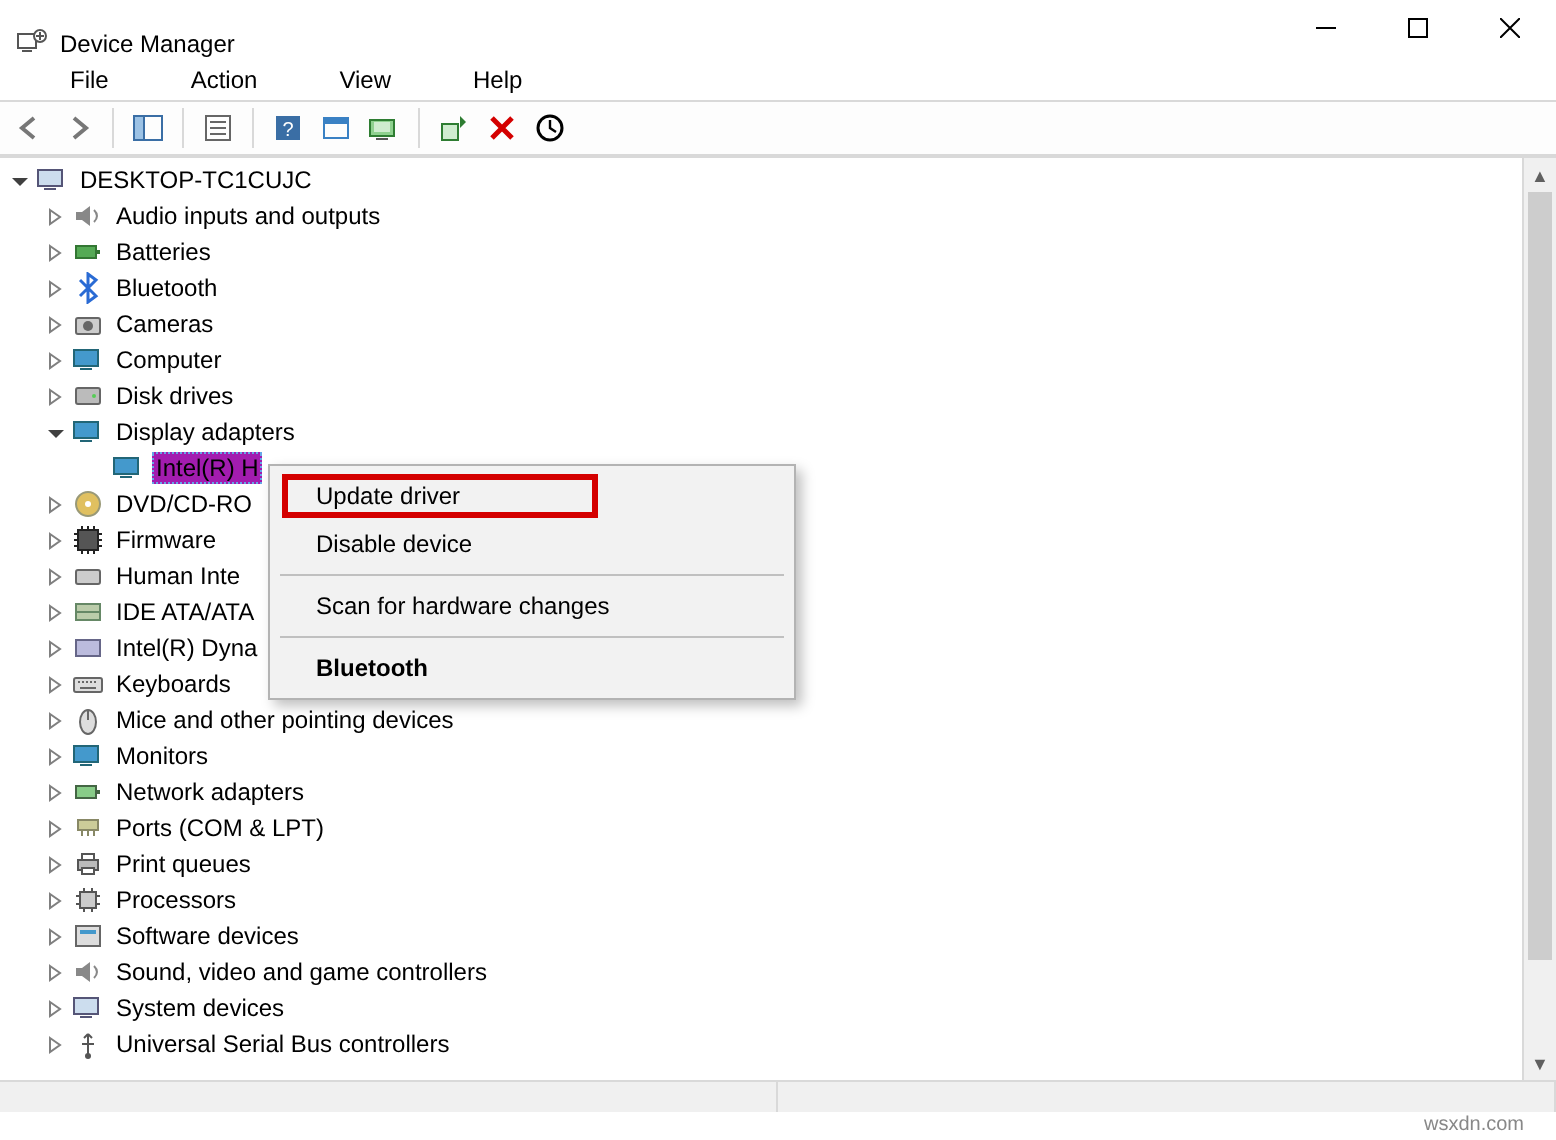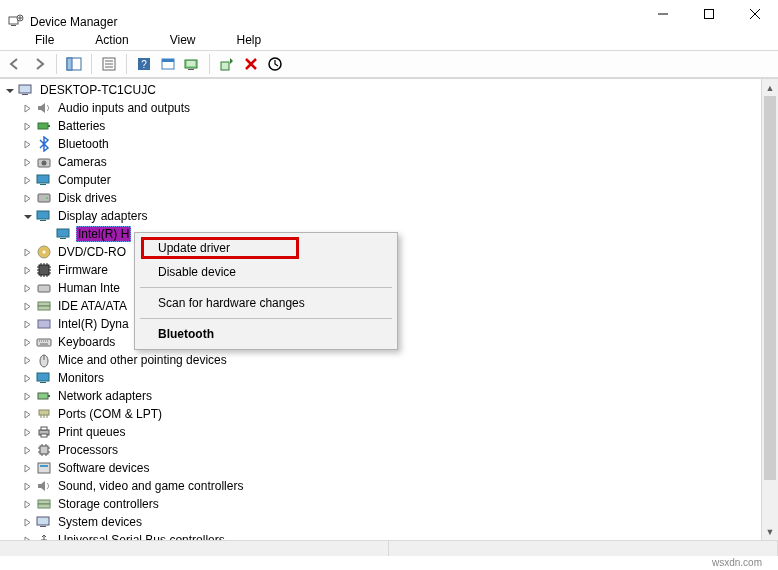--- a/index.html
+++ b/index.html
@@ -583,34 +583,20 @@
       <span class="label">Sound, video and game controllers</span>
     </div>
     <div class="row indent1">
       <span class="expander">
           <svg width="9" height="9">
             <path d="M2 1l5 3.5L2 8z" fill="none" stroke="#808080"></path>
           </svg>
         </span>
       <span class="icon-slot">
           <svg width="16" height="16">
-            <rect x="2" y="4" width="12" height="4" fill="#bca" stroke="#686"></rect>
-            <rect x="2" y="8" width="12" height="4" fill="#bca" stroke="#686"></rect>
-          </svg>
-        </span>
-      <span class="label">Storage controllers</span>
-    </div>
-    <div class="row indent1">
-      <span class="expander">
-          <svg width="9" height="9">
-            <path d="M2 1l5 3.5L2 8z" fill="none" stroke="#808080"></path>
-          </svg>
-        </span>
-      <span class="icon-slot">
-          <svg width="16" height="16">
             <rect x="1" y="3" width="12" height="8" fill="#cde" stroke="#557"></rect>
             <rect x="4" y="12" width="6" height="1" fill="#557"></rect>
           </svg>
         </span>
       <span class="label">System devices</span>
     </div>
     <div class="row indent1">
       <span class="expander">
           <svg width="9" height="9">
             <path d="M2 1l5 3.5L2 8z" fill="none" stroke="#808080"></path>

